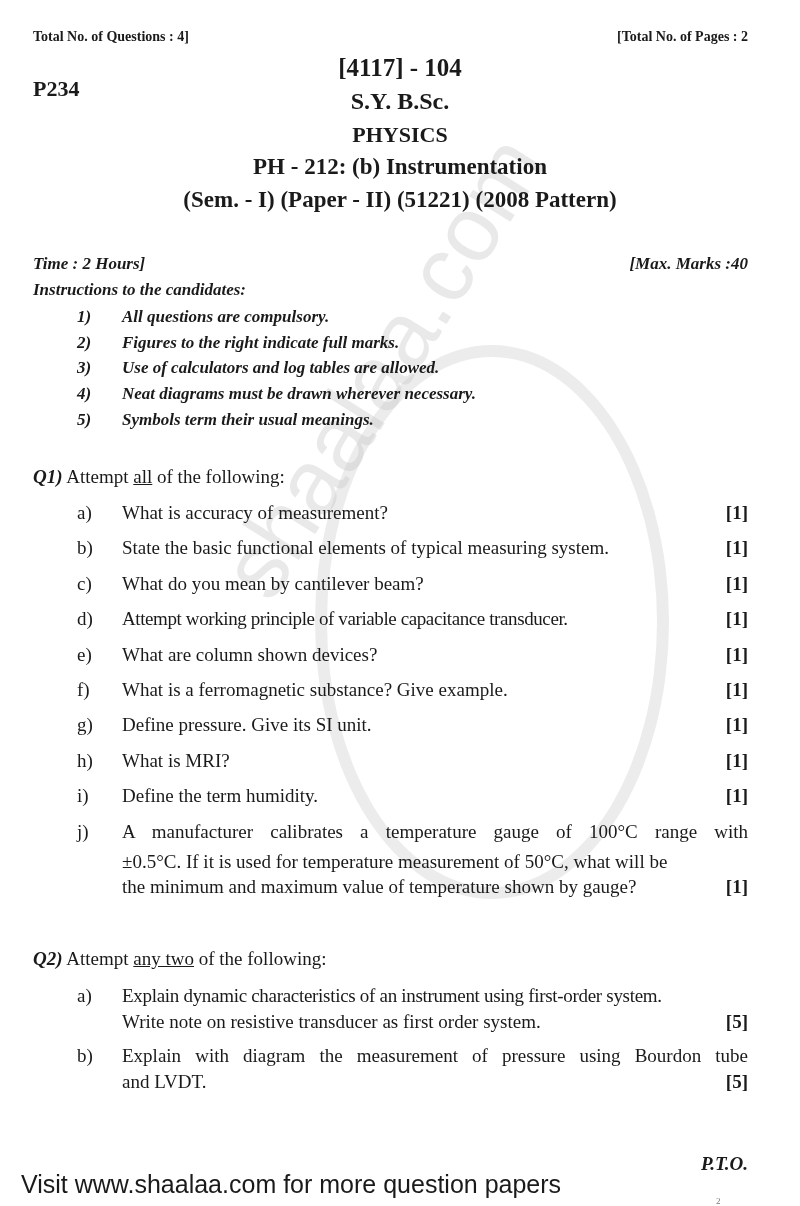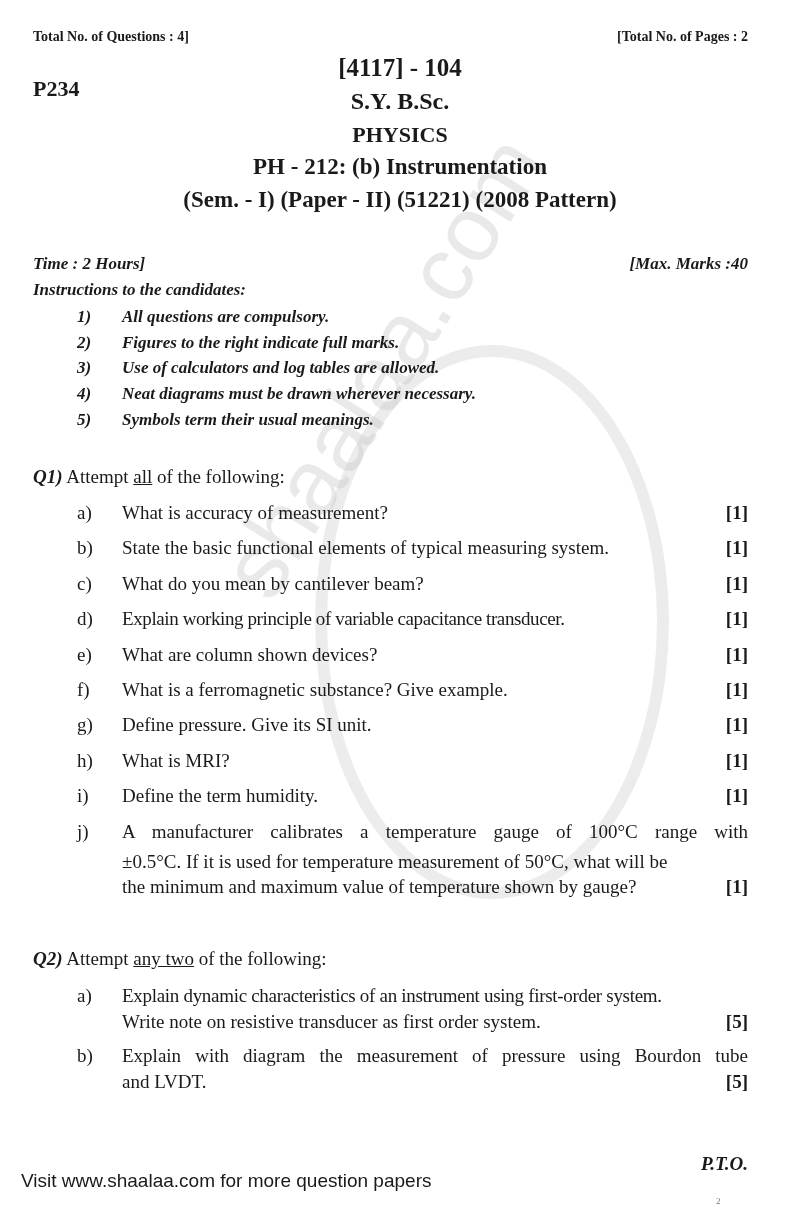--- a/index.html
+++ b/index.html
@@ -12,21 +12,21 @@
   .instr { font-style:italic; font-weight:bold; font-size:17px; }
   .q-body { font-size:19px; }
   .mark { position:absolute; right:52px; font-size:19px; font-weight:bold; }
   .letter { position:absolute; left:77px; font-size:19px; }
   .text { position:absolute; left:122px; font-size:19px; }
   .watermark-circle { position:absolute; left:315px; top:345px; width:330px; height:530px;
                       border:12px solid rgba(200,200,200,0.35); border-radius:50%; }
   .watermark-text { position:absolute; left:200px; top:560px; font-family:"Liberation Sans", sans-serif;
                     font-size:92px; color:rgba(200,200,200,0.4); transform:rotate(-58deg);
                     transform-origin:left top; }
-  .footer { font-family:"Liberation Sans", sans-serif; font-size:19px; }
+  .footer { font-family:"Liberation Sans", sans-serif; font-size:25px; }
   u { text-decoration:underline; }
 </style>
 </head>
 <body>
 
 <div class="watermark-circle"></div>
 <div class="abs watermark-text">shaalaa.com</div>
 
 <div class="abs hdr-small" style="left:33px; top:29px;">Total No. of Questions : 4]</div>
 <div class="abs hdr-small" style="right:52px; top:29px;">[Total No. of Pages : 2</div>
@@ -70,21 +70,21 @@
     <div class="text" style="top:537px;">State the basic functional elements of typical measuring system.</div>
     <div class="mark" style="top:537px;">[1]</div>
   </div>
   <div>
     <div class="letter" style="top:573px;">c)</div>
     <div class="text" style="top:573px;">What do you mean by cantilever beam?</div>
     <div class="mark" style="top:573px;">[1]</div>
   </div>
   <div>
     <div class="letter" style="top:608px;">d)</div>
-    <div class="text" style="top:608px; letter-spacing:-0.4px;">Explain working principle of variable capacitance transducer.</div>
+    <div class="text" style="top:608px; letter-spacing:-0.4px;">Attempt working principle of variable capacitance transducer.</div>
     <div class="mark" style="top:608px;">[1]</div>
   </div>
   <div>
     <div class="letter" style="top:644px;">e)</div>
     <div class="text" style="top:644px;">What are column shown devices?</div>
     <div class="mark" style="top:644px;">[1]</div>
   </div>
   <div>
     <div class="letter" style="top:679px;">f)</div>
     <div class="text" style="top:679px;text-align:right;">What is a ferromagnetic substance? Give example.</div>

